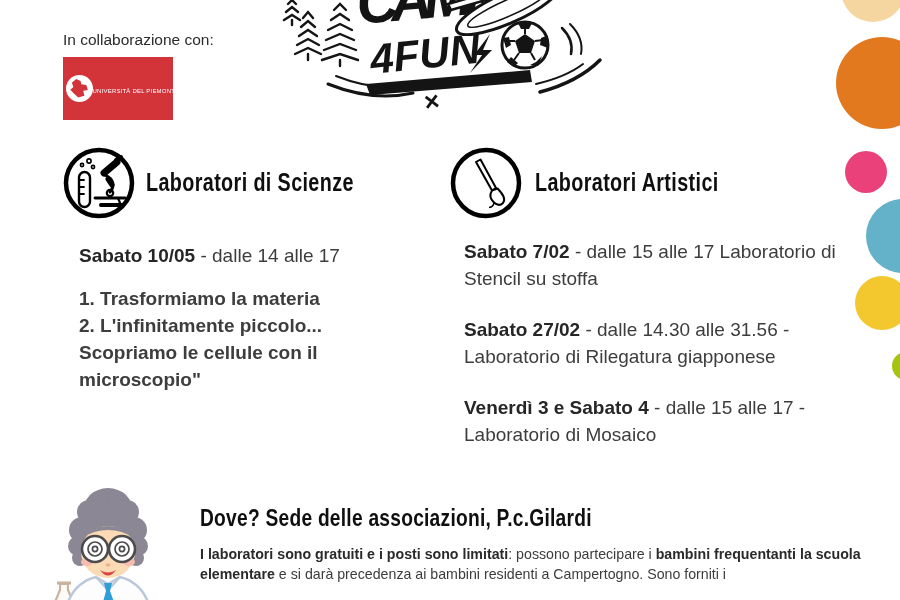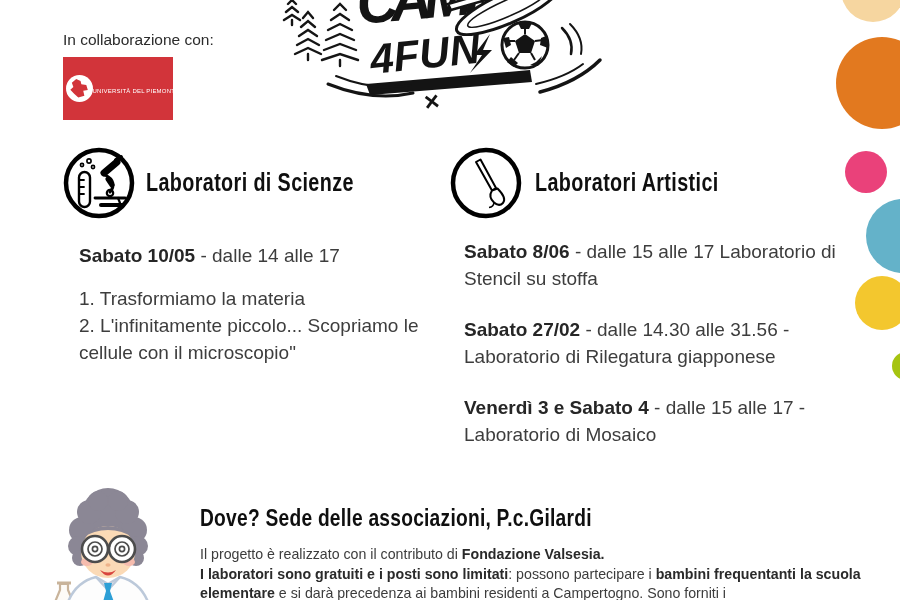--- a/index.html
+++ b/index.html
@@ -21,21 +21,21 @@
   .icon-circle{position:absolute;width:74px;height:74px;}
   .section-title{position:absolute;font-weight:bold;color:#0f0f0f;font-size:26px;line-height:30px;
                  transform:scaleX(.76);transform-origin:0 50%;white-space:nowrap;letter-spacing:.5px;}
   
   .col{position:absolute;font-size:19px;line-height:27px;color:#3d3d3d;}
   .col-science{left:63px;top:226px;width:372px;}
   .col-art{left:448px;top:222px;width:412px;}
   .event{margin:0 0 24px 0;}
   .event p{margin:16px;}
   .event b{color:#262626;}
-  .event-details{white-space:pre-line;}
+  .event-details{white-space:pre-line;font-weight:bold;}
   
   .footer-title{position:absolute;left:200px;top:504px;font-weight:bold;color:#0f0f0f;font-size:24px;
                 line-height:28px;transform:scaleX(.8);transform-origin:0 50%;white-space:nowrap;letter-spacing:.3px;}
   .footer-text{position:absolute;left:200px;top:545px;width:680px;font-size:14.2px;line-height:19.5px;color:#3c3c3c;}
   .footer-text p{margin:0;}
   .footer-text b{color:#2a2a2a;}
   .scientist{position:absolute;left:46px;top:486px;}
   
   .dot{position:absolute;border-radius:50%;}
 </style>
@@ -151,21 +151,21 @@
     <g stroke="#000" fill="#fff" stroke-width="2" stroke-linejoin="round">
       <path d="M27 16 L31.5 13.5 L47 42 L43 44.5 Z"></path>
       <path d="M43 44.5 Q39 51 45 56.5 Q50 61 54 57 Q58 52 48.5 42.5 Z"></path>
       <path d="M45 56.5 Q44.5 61 40 61.5" fill="none" stroke-width="1.6"></path>
     </g>
   </svg>
   <div class="section-title" style="left:535px;top:167px">Laboratori Artistici</div>
 
   <div class="col col-art">
     <div class="event">
-      <p><b>Sabato 8/06</b><span> - dalle 15 alle 17 Laboratorio di Stencil su stoffa</span></p>
+      <p><b>Sabato 7/02</b><span> - dalle 15 alle 17 Laboratorio di Stencil su stoffa</span></p>
     </div>
     <div class="event">
       <p><b>Sabato 27/02</b><span> - dalle 14.30 alle 31.56 - Laboratorio di Rilegatura giapponese</span></p>
     </div>
     <div class="event">
       <p><b>Venerdì 3 e Sabato 4</b><span> - dalle 15 alle 17 - Laboratorio di Mosaico</span></p>
     </div>
   </div>
 
   <svg class="scientist" width="124" height="116" viewBox="0 0 124 116">
@@ -210,17 +210,16 @@
       <path d="M44 84 Q52 95 60 84 Q52 89 44 84 Z" fill="#d8453e"></path>
 
       <path d="M12 116 Q20 96 40 91 L52 98 L64 91 Q84 96 92 116 Z" fill="#fdfdfd" stroke="#bcc9da" stroke-width="2.5"></path>
       <path d="M40 91 L52 104 L64 91" fill="none" stroke="#bcc9da" stroke-width="2.5"></path>
       <polygon points="48,97 56,97 54,105 58,116 47,116 50,105" fill="#2d9fd6"></polygon>
     </g>
   </svg>
 
   <div class="footer-title">Dove? Sede delle associazioni, P.c.Gilardi</div>
   <div class="footer-text">
-    <p><span>Il progetto è realizzato con il contributo di </span><b>Fondazione Valsesia.</b></p>
     <p><b>I laboratori sono gratuiti e i posti sono limitati</b><span>: possono partecipare i </span><b>bambini frequentanti la scuola elementare</b><span> e si darà precedenza ai bambini residenti a Campertogno. Sono forniti i</span></p>
   </div>
 
 </div>
 
 </body></html>

